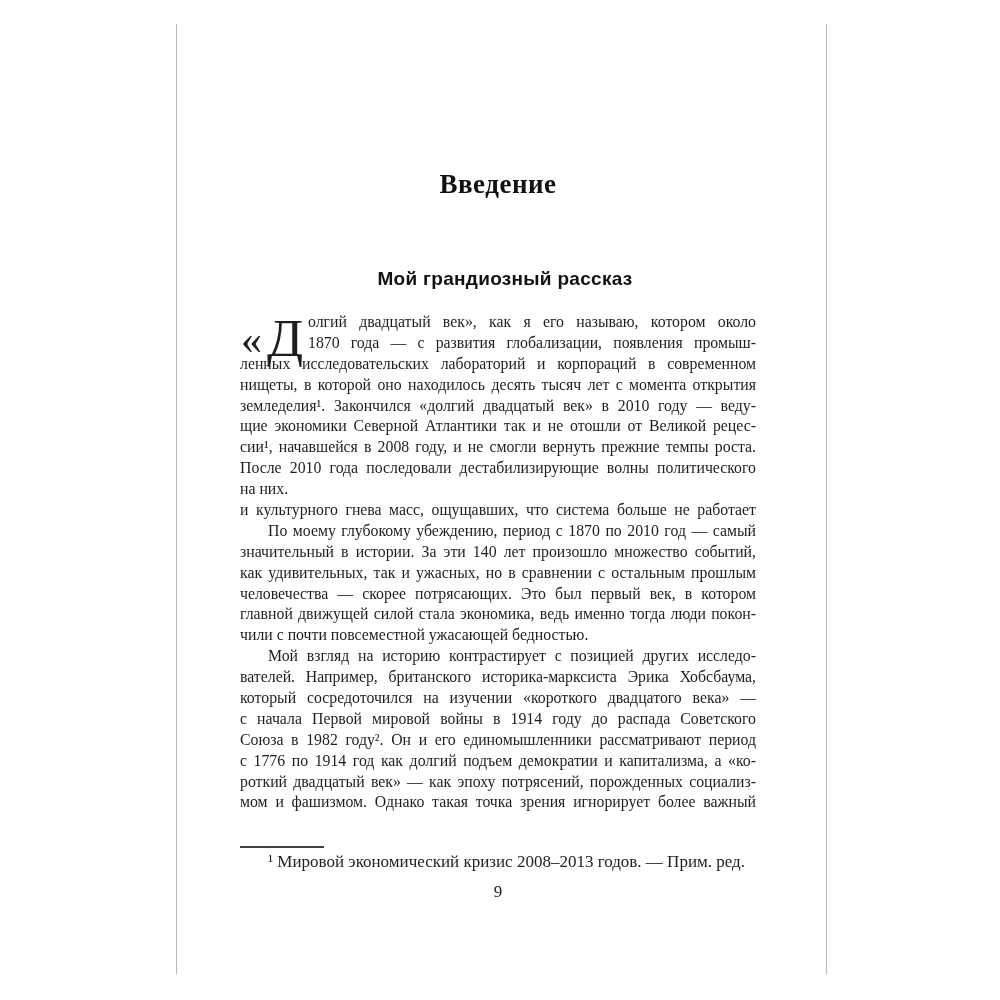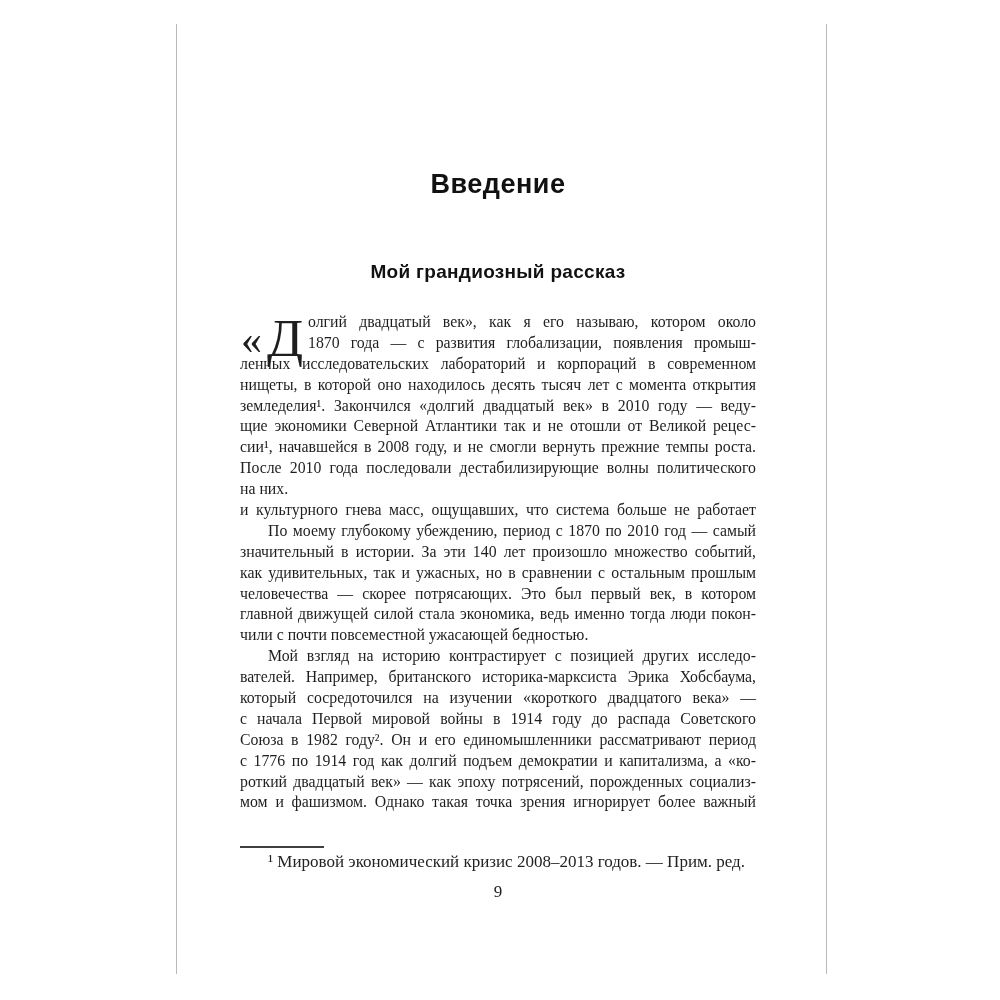--- a/index.html
+++ b/index.html
@@ -8,26 +8,26 @@
     font-family:"Liberation Serif","DejaVu Serif",serif;color:#1e1e1e;
     -webkit-font-smoothing:antialiased;
   }
   .sheet{
     position:absolute;left:176px;top:24px;width:649px;height:950px;
     background:#ffffff;
     border-left:1px solid #b8b8b8;border-right:1px solid #b8b8b8;
   }
   .title{
     position:absolute;left:63px;top:146px;width:516px;margin:0;
-    font-family:Liberation Sans, sans-serif;
+    font-family:Liberation Serif, serif;
     font-weight:700;font-size:27px;line-height:1.1;color:#111;
     text-align:center;letter-spacing:0.5px;
   }
   .subtitle{
-    position:absolute;left:63px;top:237px;width:516px;margin:0;
+    position:absolute;left:63px;top:237px;width:516px;margin:7px;
     font-family:"Liberation Sans","DejaVu Sans",sans-serif;
     font-weight:700;font-size:19px;line-height:1.2;color:#111;
     text-align:center;letter-spacing:0.3px;
   }
   .body{
     position:absolute;left:63px;top:288px;width:516px;
     font-size:15.8px;line-height:20.9px;
   }
   .para{position:relative;}
   .line{

